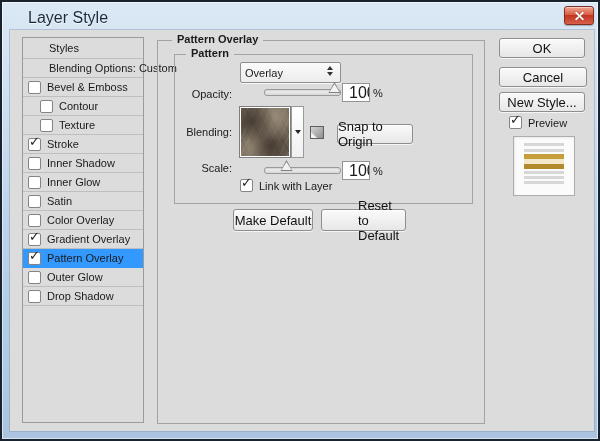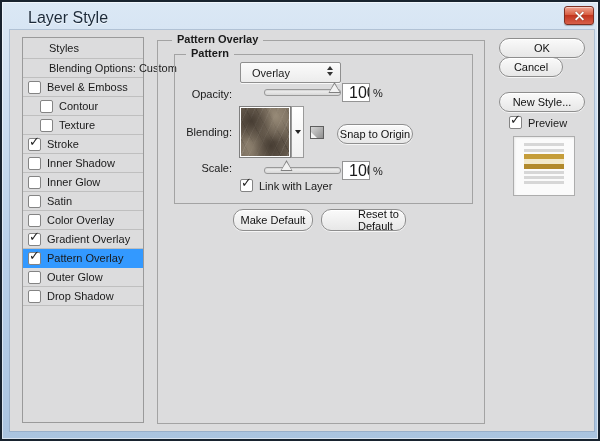--- a/index.html
+++ b/index.html
@@ -38,21 +38,21 @@
   .srow.indent .cbx{margin-left:17px;}
   .mark{position:absolute;left:0px;top:-4px;font-size:13px;font-weight:bold;color:#222;line-height:13px;}
 
   
   .fieldset{position:absolute;border:1px solid #a3a3a3;box-sizing:border-box;}
   .legend{position:absolute;top:-8px;left:14px;background:#dcdcdd;padding:0 5px;font-weight:bold;}
   .form-label{position:absolute;width:110px;text-align:right;}
 
   .dropdown{position:absolute;left:230px;top:32px;width:101px;height:21px;box-sizing:border-box;
     border:1px solid #8f8f8f;border-radius:2px;background:linear-gradient(#fbfbfb,#ececec);
-    box-shadow:0 1px 0 rgba(255,255,255,.8);display:flex;align-items:center;padding-left:11px;}
+    box-shadow:0 1px 0 rgba(255,255,255,.8);display:flex;align-items:center;padding-left:4px;}
   .stepper{position:absolute;right:7px;top:3px;display:flex;flex-direction:column;align-items:center;}
   .stepper .up{width:0;height:0;border-left:3.5px solid transparent;border-right:3.5px solid transparent;
     border-bottom:4.5px solid #333;margin-bottom:2px;}
   .stepper .down{width:0;height:0;border-left:3.5px solid transparent;border-right:3.5px solid transparent;
     border-top:4.5px solid #333;}
 
   .track{position:absolute;width:75px;height:5px;border:1px solid #999;border-radius:3px;
     background:linear-gradient(#f4f4f4,#d7d7d7);box-shadow:inset 0 1px 1px rgba(0,0,0,.12);}
   .thumb{position:absolute;top:-8px;width:13px;height:11px;transform:translateX(-50%);}
   .thumb .t-outer{position:absolute;left:0;top:0;width:0;height:0;
@@ -77,23 +77,23 @@
   .pat-picker{position:absolute;left:281px;top:76px;width:13px;height:52px;box-sizing:border-box;
     border:1px solid #9a9a9a;background:linear-gradient(#ffffff,#f0f0f0);display:flex;
     align-items:center;justify-content:center;}
   .pat-picker .arrow{width:0;height:0;border-left:3.5px solid transparent;
     border-right:3.5px solid transparent;border-top:4.5px solid #222;}
   .new-pat{position:absolute;left:300px;top:96px;width:14px;height:13px;box-sizing:border-box;
     border:1px solid #5e5e5e;background:linear-gradient(135deg,#d6d6d6,#8f8f8f);}
   .new-pat::after{content:"";position:absolute;left:0;bottom:0;width:0;height:0;
     border-left:6px solid #f4f4f4;border-top:6px solid transparent;}
 
-  .btn{position:absolute;box-sizing:border-box;border:1px solid #8e8e8e;border-radius:10px;
+  .btn{position:absolute;box-sizing:border-box;border:1px solid #8e8e8e;border-radius:3px;
     background:linear-gradient(#fafafa,#e7e7e7);box-shadow:inset 0 1px 0 #fff,0 1px 0 rgba(255,255,255,.7);
-    display:flex;align-items:center;justify-content:center;font-size:11px;color:#111;}
+    display:flex;align-items:center;justify-content:center;font-size:13px;color:#111;}
 
   .cb-inline{position:absolute;display:flex;align-items:center;}
   .cb-inline .cbx{margin-right:6px;}
 
   .preview-box{position:absolute;left:503px;top:106px;width:62px;height:60px;box-sizing:border-box;
     border:1px solid #adadad;background:#fbfbfb;box-shadow:inset 1px 1px 2px rgba(0,0,0,.08);}
   .preview-stripes{width:40px;height:46px;margin:6px auto 0 auto;
     background:linear-gradient(to bottom,
       #d7d7d7 0 3px, #fbfbfb 3px 6px, #d7d7d7 6px 9px, #fbfbfb 9px 11px,
       var(--gold) 11px 16px, var(--cream) 16px 21px, var(--gold_dark) 21px 26px,
@@ -263,21 +263,21 @@
     <div class="btn" style="left:223px;top:179px;width:80px;height:22px;">
       <span>Make Default</span>
     </div>
     <div class="btn" style="left:311px;top:179px;width:85px;height:22px;padding-left:36px;">
       <span>Reset to Default</span>
     </div>
 
     <div class="btn" style="left:489px;top:8px;width:86px;height:20px;">
       <span>OK</span>
     </div>
-    <div class="btn" style="left:489px;top:27px;width:64px;height:20px;">
+    <div class="btn" style="left:489px;top:37px;width:88px;height:20px;">
       <span>Cancel</span>
     </div>
     <div class="btn" style="left:489px;top:62px;width:86px;height:20px;">
       <span>New Style...</span>
     </div>
 
     <div class="cb-inline" style="left:499px;top:86px;">
       <span class="cbx">
           <span class="mark">✓</span>
         </span>

